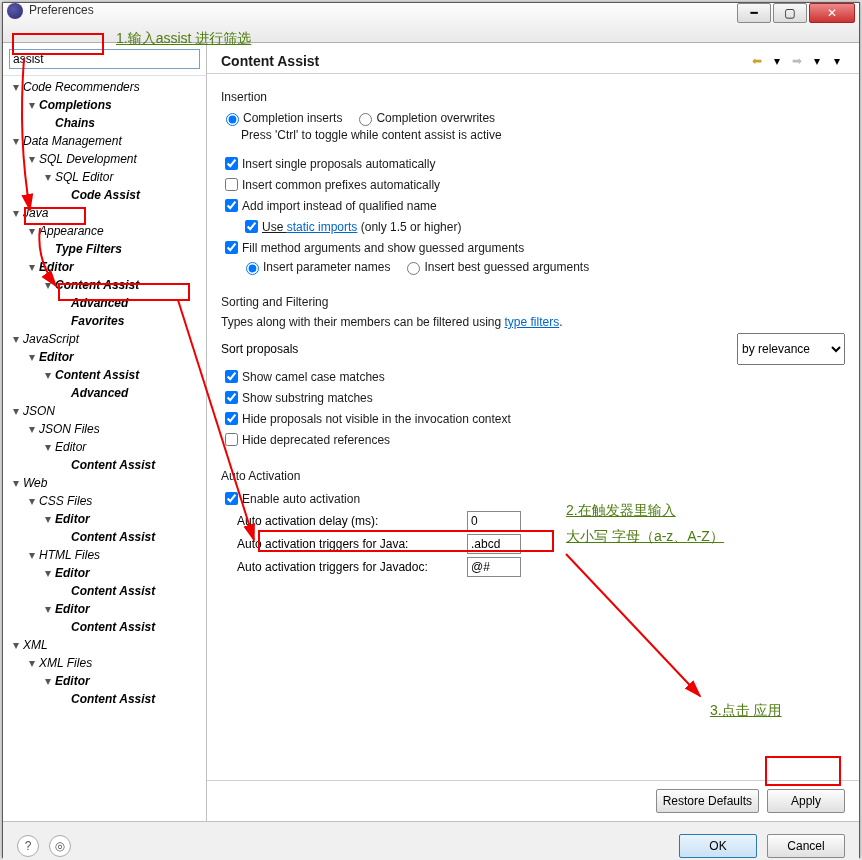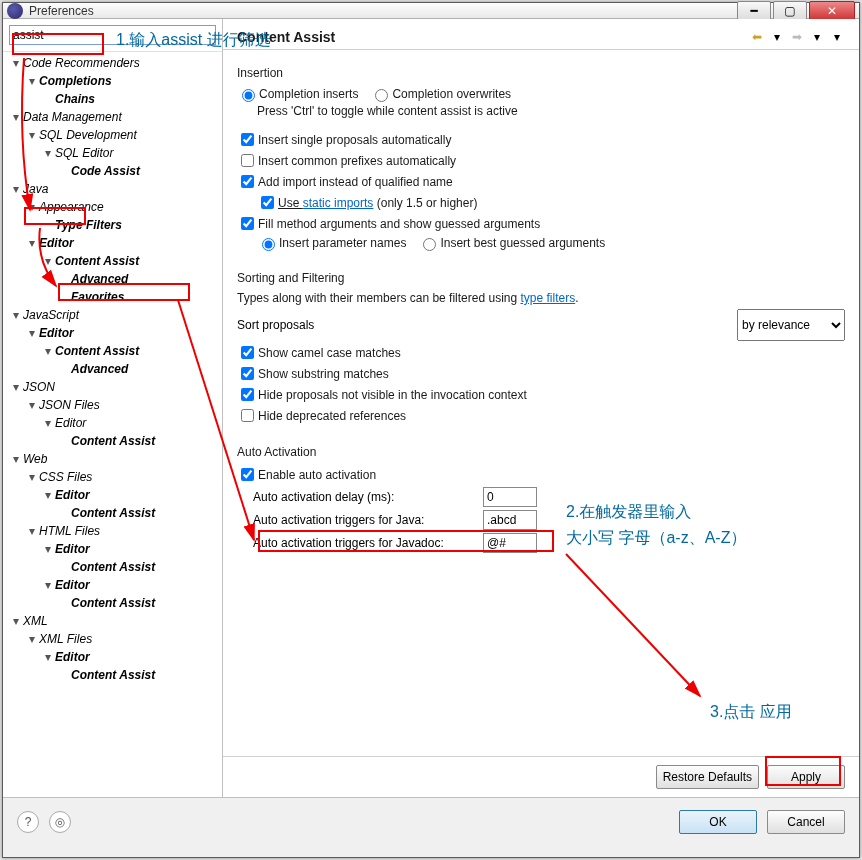--- a/index.html
+++ b/index.html
@@ -1,25 +1,25 @@
 <!DOCTYPE html>
 <html><head>
 <meta charset="utf-8">
 <style>
 * { box-sizing: border-box; font-family: Tahoma, "Segoe UI", sans-serif; font-size: 12px; }
 body { margin: 0; background: #e8e8e8; width: 862px; height: 860px; overflow: hidden; position: relative; }
 .window { position: absolute; top: 2px; left: 2px; right: 2px; bottom: 2px; background: #f0f0f0; border: 1px solid #5a5a5a; box-shadow: 0 0 4px rgba(0,0,0,0.4); }
-.titlebar { height: 16px; background: linear-gradient(#fdfdfd,#e9e9e9); border-bottom: 1px solid #b0b0b0; display: flex; align-items: center; padding: 0 4px; }
+.titlebar { height: 40px; background: linear-gradient(#fdfdfd,#e9e9e9); border-bottom: 1px solid #b0b0b0; display: flex; padding: 0 4px; }
 .title-icon { width: 16px; height: 16px; background: radial-gradient(circle at 6px 6px,#5a5aad,#2b2b6b); border-radius: 50%; margin-right: 6px; }
 .title-text { flex: 1; color: #333; }
 .win-btns { display: flex; gap: 2px; }
 .win-btn { width: 34px; height: 20px; border: 1px solid #888; background: linear-gradient(#f8f8f8,#dcdcdc); border-radius: 2px; display:flex; align-items:center; justify-content:center; }
 .win-btn.close { background: linear-gradient(#e88,#c33); border-color:#a22; color:#fff; width: 46px; }
 .body { display: flex; height: calc(100% - 28px - 48px); }
-.left { width: 220px; border-right: 1px solid #c0c0c0; background: #fff; display:flex; flex-direction:column; }
+.left { width: 204px; border-right: 1px solid #c0c0c0; background: #fff; display:flex; flex-direction:column; }
 .filter-box { padding: 6px; }
 .filter-box input { width: 100%; height: 20px; border: 1px solid #7a9fcd; padding: 1px 3px; }
 .tree-wrap { flex:1; overflow-y:auto; border-top:1px solid #e0e0e0; }
 .tree { padding: 2px 4px; }
 .node { white-space: nowrap; line-height: 18px; cursor: default; }
 .twisty { display:inline-block; width:10px; text-align:center; color:#555; }
 .node-label { padding: 0 2px; font-style: italic; }
 .node-label.bold { font-weight: bold; }
 .indent-0 { padding-left: 4px; }
 .indent-1 { padding-left: 20px; }
@@ -42,21 +42,21 @@
 .sort-row { display:flex; justify-content:space-between; align-items:center; margin-top:4px; }
 .sort-row select { width: 108px; height:32px; }
 .button-row { display:flex; justify-content:flex-end; gap:8px; padding:8px 14px; border-top:1px solid #d0d0d0; }
 .btn { min-width: 78px; height: 24px; border:1px solid #8a8a8a; background:linear-gradient(#fdfdfd,#e0e0e0); border-radius:2px; cursor:pointer; }
 .btn.primary { border-color:#2a7ab0; background:linear-gradient(#eaf3fb,#c9e2f6); padding:0 22px;}
 .footer { height:48px; border-top:1px solid #c0c0c0; display:flex; align-items:center; padding:0 14px; gap:10px; background:#f0f0f0; }
 .footer .spacer { flex:1; }
 .help-icon { width:22px;height:22px;border:1px solid #aaa;border-radius:50%;display:flex;align-items:center;justify-content:center;color:#555;background:#fff; }
 
 
-.anno { position:absolute; pointer-events:none; color:#0369a1; font-family:"Microsoft YaHei","SimSun",sans-serif; font-size:16px; z-index:50; }
+.anno { position:absolute; pointer-events:none; color:#4d7c0f; font-family:"Microsoft YaHei","SimSun",sans-serif; font-size:14px; z-index:50;text-decoration:underline; }
 .redbox { position:absolute; border:2px solid #e00; pointer-events:none; z-index:40; }
 svg.overlay { position:absolute; top:0; left:0; width:862px; height:860px; pointer-events:none; z-index:45; }
 </style>
 </head>
 <body>
 
 <div class="window">
   <div class="titlebar">
     <div class="title-icon"></div>
     <div class="title-text">Preferences</div>

